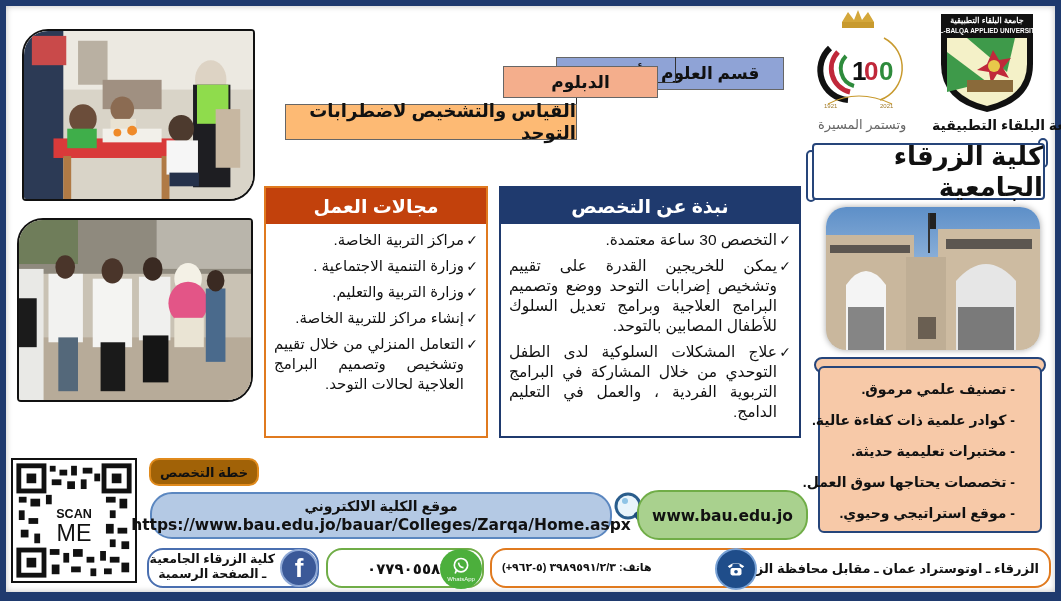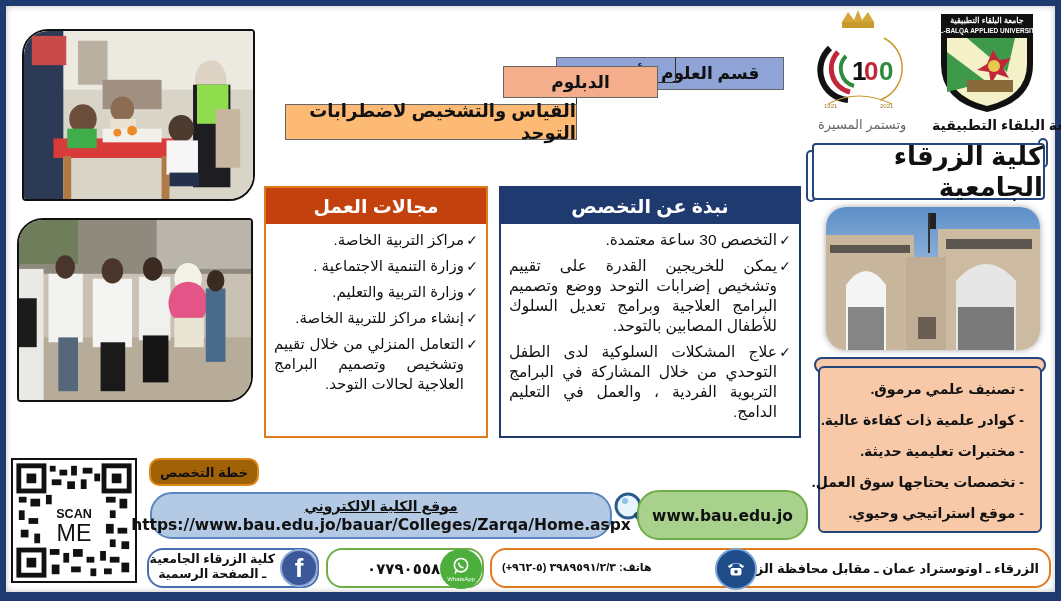--- a/index.html
+++ b/index.html
@@ -49,34 +49,34 @@
   .panel.work { left: 264px; top: 186px; width: 224px; height: 252px; border: 2px solid #e07a1f; }
   .panel.work .panel-head { background: #c2410c; height: 36px; }
 
   
   .campus { position: absolute; left: 826px; top: 207px; width: 214px; height: 143px;
     border-radius: 20px; overflow: hidden; box-shadow: 0 0 6px rgba(0,0,0,0.35); }
 
   
   .features { position: absolute; left: 818px; top: 366px; width: 224px; height: 167px;
     background: #f7c9a8; border: 2.5px solid #26457a; border-radius: 6px;
-    direction: rtl; padding: 6px 16px; font-weight: bold; font-size: 14px; color: #111; }
+    direction: rtl; padding: 6px 25px; font-weight: bold; font-size: 14px; color: #111; }
   .features div { height: 31px; line-height: 31px; white-space: nowrap; }
   .features-top { position: absolute; left: 814px; top: 357px; width: 232px; height: 16px;
     border: 2.5px solid #26457a; border-radius: 10px; background: #f7c9a8; }
 
   
   .qr { position: absolute; left: 11px; top: 458px; width: 126px; height: 125px; border: 2px solid #111; background: #fff; }
   .plan-btn { position: absolute; left: 149px; top: 458px; width: 110px; height: 28px;
     background: #a16207; border: 2px solid #e08a1c; border-radius: 10px;
     display: flex; align-items: center; justify-content: center; direction: rtl;
     font-weight: bold; font-size: 13px; color: #111; }
   .site-box { position: absolute; border-radius: 22px; display: flex; flex-direction: column;
     align-items: center; justify-content: center; font-weight: bold; color: #111; }
-  .site-box .t { direction: rtl; font-size: 14px; text-decoration: underline; }
+  .site-box .t { direction: rtl; font-size: 14px; }
   .site-box .u { font-size: 15.5px; margin-top: 2px; font-family: "DejaVu Sans", sans-serif; font-weight: bold; }
   .site-box.college { left: 150px; top: 492px; width: 462px; height: 47px; background: #b4c9e4; border: 2px solid #5b87c0; }
   .site-box.univ { left: 637px; top: 490px; width: 171px; height: 50px; background: #a9d18e; border: 2px solid #70ad47; }
 
   .contact-pill { position: absolute; border-radius: 16px; background: #fff; display: flex; align-items: center;
     font-weight: bold; font-size: 13px; color: #111; direction: rtl; white-space: nowrap; }
   .contact-pill.fb { left: 147px; top: 548px; width: 172px; height: 40px; border: 2px solid #4a6fb0; }
   .contact-pill.wa { left: 326px; top: 548px; width: 158px; height: 40px; border: 2px solid #70ad47; }
   .contact-pill.addr { left: 490px; top: 548px; width: 561px; height: 40px; border: 2px solid #e07a1f; }
 

